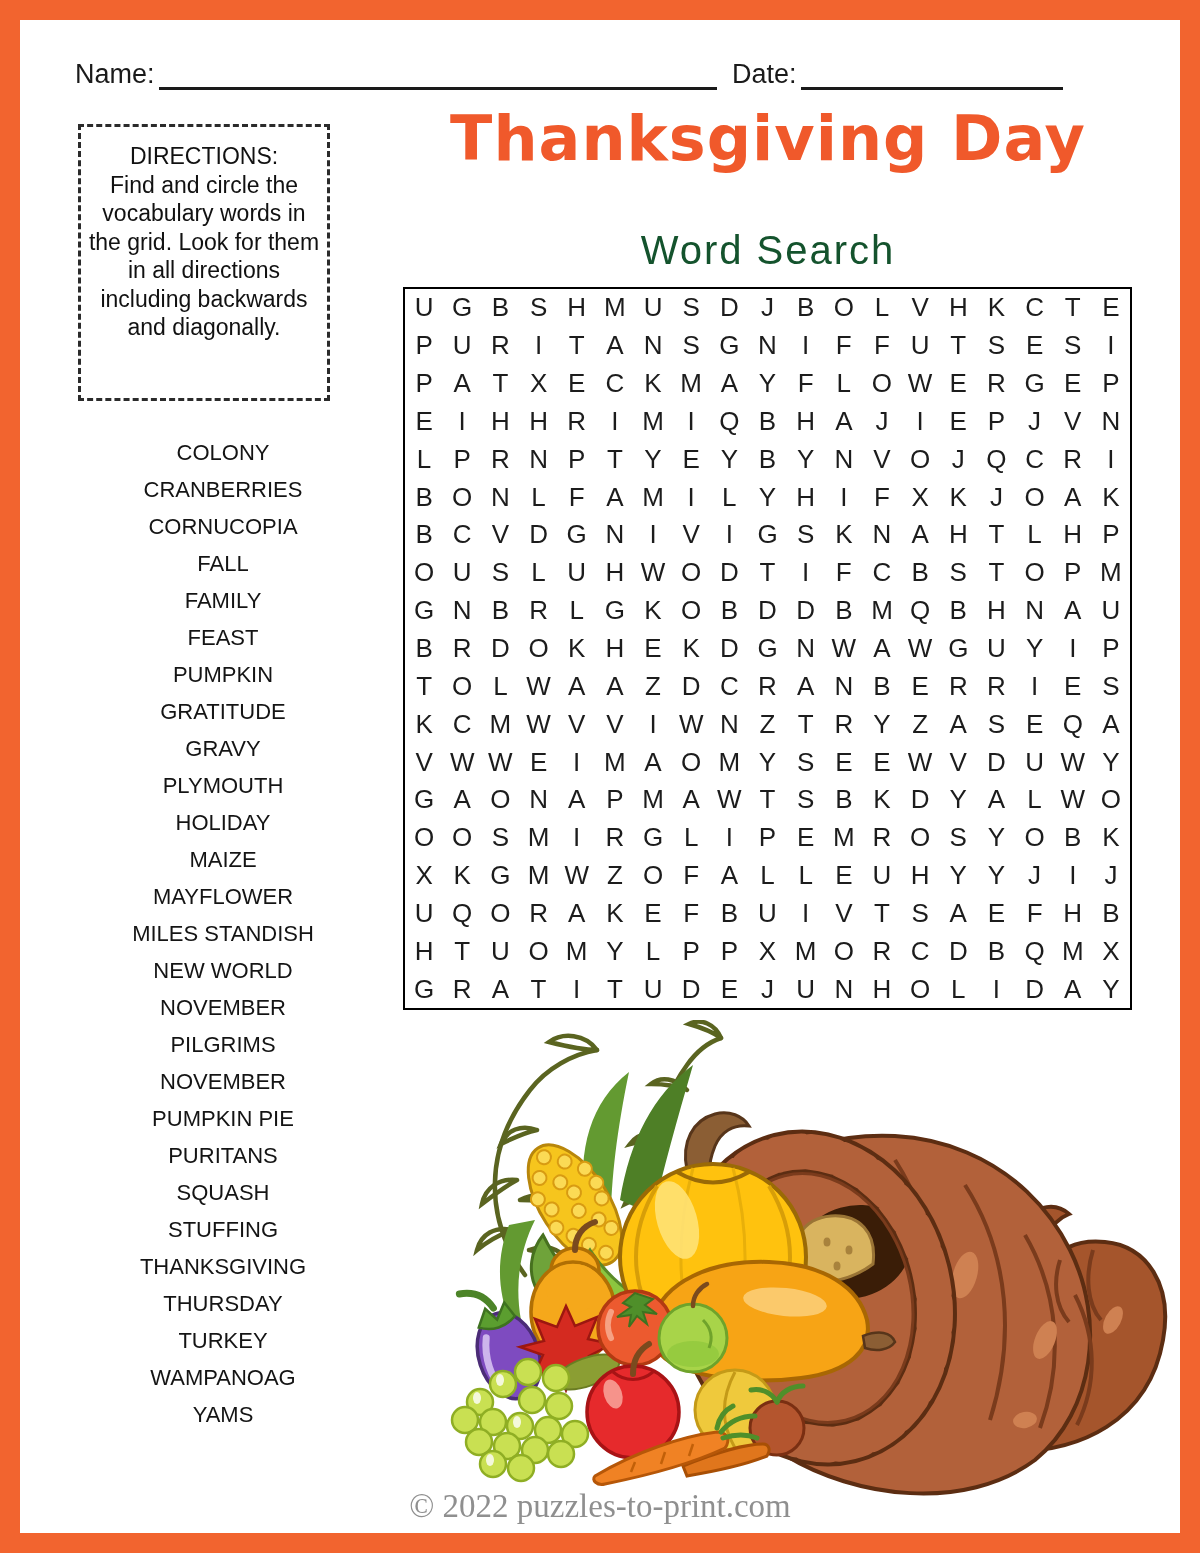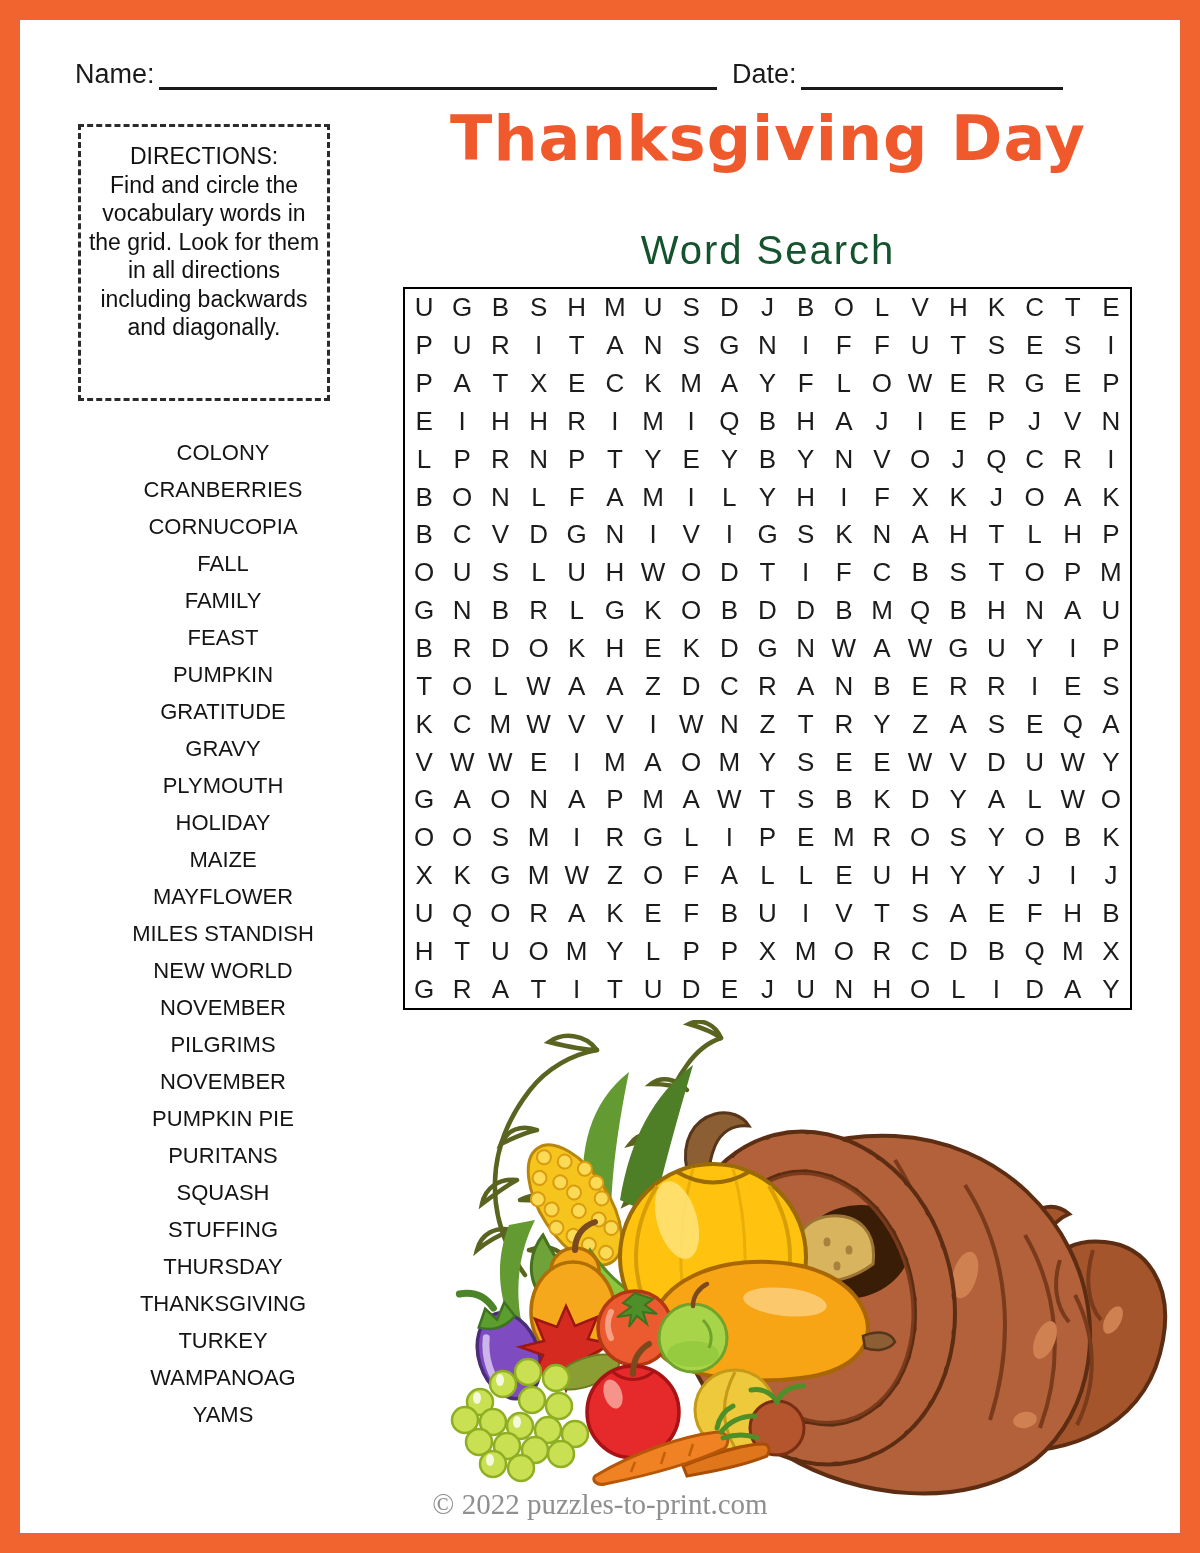--- a/index.html
+++ b/index.html
@@ -46,21 +46,21 @@
     border:2.5px solid #000;display:grid;
     grid-template-columns:repeat(19,1fr);grid-template-rows:repeat(19,1fr);
     background:#fff;
   }
   .cell{display:flex;align-items:center;justify-content:center;font-size:26px;color:#1c1c1c}
   
   .art{position:absolute;left:405px;top:1000px;width:755px;height:500px}
   
   .footer{
     position:absolute;left:0;right:0;top:1468px;text-align:center;
-    font-family:"Liberation Serif",serif;font-size:29px;color:var(--footer-gray);
+    font-family:"Liberation Serif",serif;font-size:33px;color:var(--footer-gray);
   }
 </style>
 </head>
 <body>
 
 <div class="page">
 
   <div class="name-group">
     <span class="hdr-label">Name:</span>
     <span class="fill-line name-line"></span>
@@ -94,22 +94,22 @@
       <div class="word">MAYFLOWER</div>
       <div class="word">MILES STANDISH</div>
       <div class="word">NEW WORLD</div>
       <div class="word">NOVEMBER</div>
       <div class="word">PILGRIMS</div>
       <div class="word">NOVEMBER</div>
       <div class="word">PUMPKIN PIE</div>
       <div class="word">PURITANS</div>
       <div class="word">SQUASH</div>
       <div class="word">STUFFING</div>
+      <div class="word">THANKSGIVING</div>
       <div class="word">THURSDAY</div>
-      <div class="word">THANKSGIVING</div>
       <div class="word">TURKEY</div>
       <div class="word">WAMPANOAG</div>
       <div class="word">YAMS</div>
     </div>
 
   <div class="grid">
       <span class="cell">U</span>
       <span class="cell">G</span>
       <span class="cell">B</span>
       <span class="cell">S</span>

